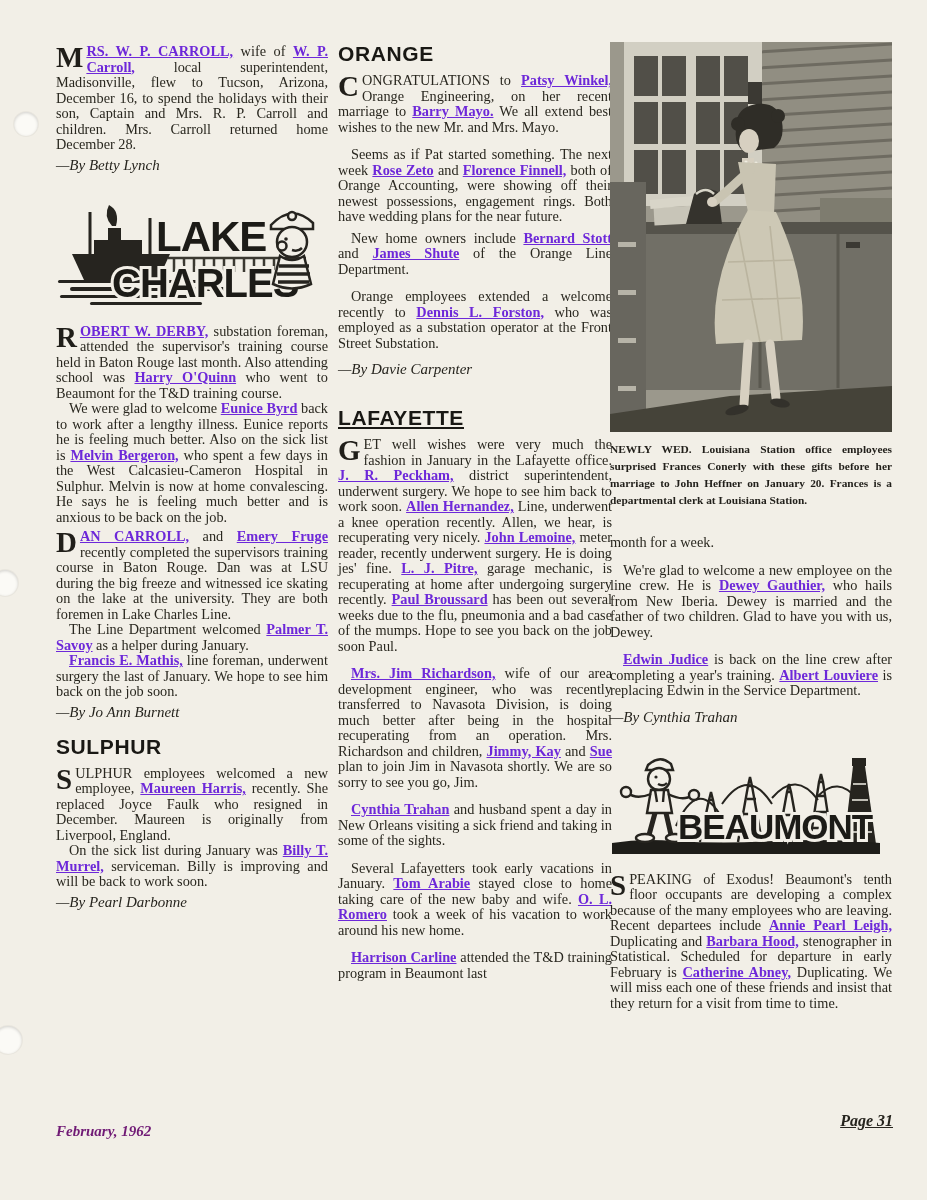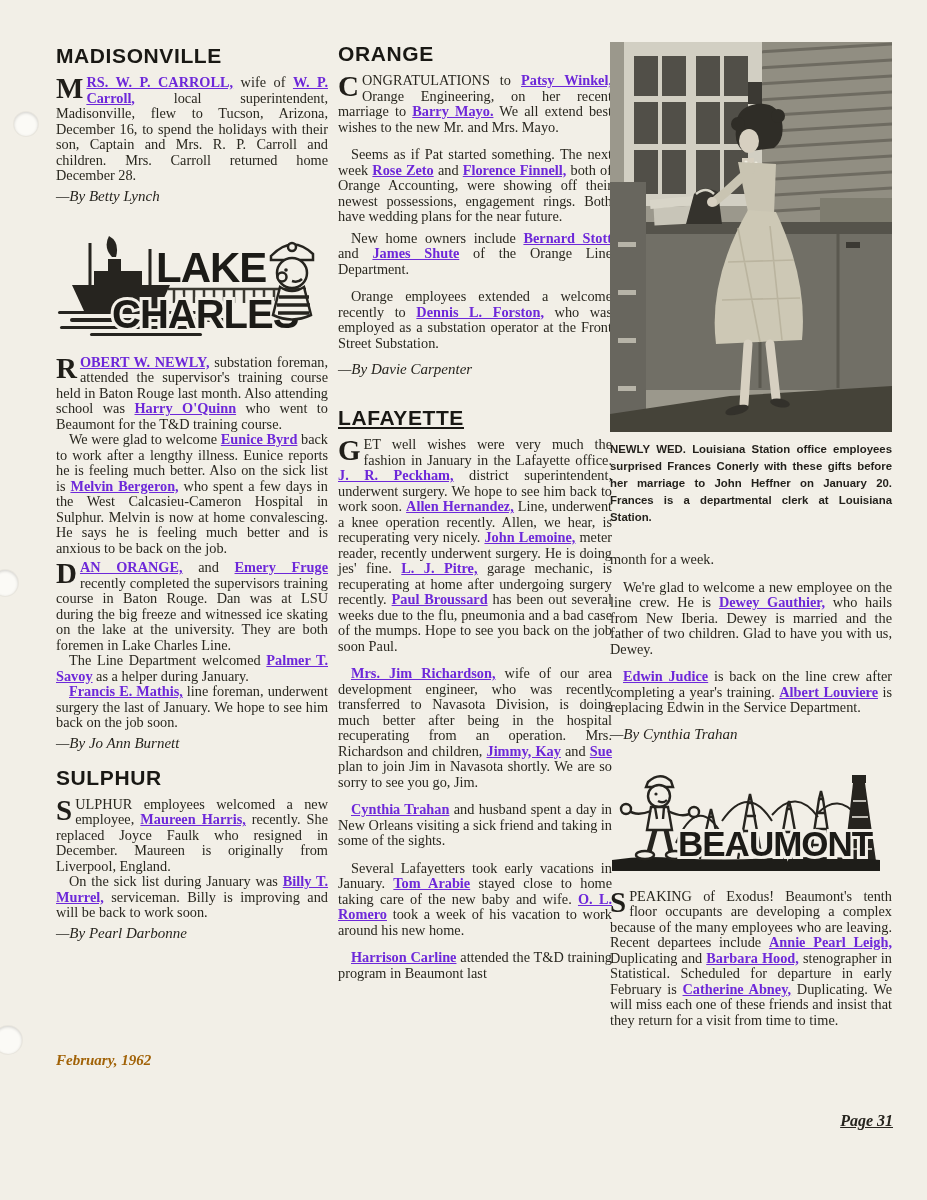--- a/index.html
+++ b/index.html
@@ -32,29 +32,29 @@
     font-style:italic; font-size:15px; 
     margin:4px 12px 2px 0; color:#26241e;
   }
 
   .logo{margin:20px 0 8px 0;text-decoration:underline;}
   .logo svg{display:block;}
   .logo-beaumont{margin:16px 0 8px 0;}
 
   .photo-fig{width:282px; height:390px; line-height:0;}
   .caption{
-    font-family:Liberation Sans, sans-serif; font-weight:bold;
+    font-family:Liberation Serif, serif; font-weight:bold;
     font-size:11.4px; line-height:17px; text-align:justify;
     color:#211f1a; margin:9px 0 0 0;
   }
   .gap-lg{margin-top:26px;}
 
   .footer-left{
-    position:absolute; left:56px; top:1052px;
-    font-style:italic; font-weight:bold; font-size:15px; color:#a16207;
+    position:absolute; left:56px; top:1123px;
+    font-style:italic; font-weight:bold; font-size:15px; color:#701a75;
   }
   .footer-right{
     position:absolute; right:34px; top:1112px;
     font-style:italic; font-weight:bold; font-size:16px; color:#26241e;text-decoration:underline;
   }
 
   .hole{
     position:absolute; border-radius:50%;
     background:#fbfaf6; box-shadow: inset 0 1px 3px rgba(0,0,0,.16), 0 0 0 1px rgba(0,0,0,.04);
   }
@@ -65,21 +65,20 @@
 </head>
 <body>
 
 <div class="page">
 
   <div class="hole hole1"></div>
   <div class="hole hole2"></div>
   <div class="hole hole3"></div>
 
   <div class="col col1">
-    <h2 class="sec-title">MADISONVILLE</h2>
     <p class="bp"><span class="dropcap">M</span><span><b>RS. W. P. CARROLL,</b> wife of <b>W. P. Carroll,</b> local superintendent, Madisonville, flew to Tucson, Arizona, December 16, to spend the holidays with their son, Captain and Mrs. R. P. Carroll and children. Mrs. Carroll returned home December 28.</span></p>
     <p class="byline">—By Betty Lynch</p>
 
     <div class="logo">
       <svg viewBox="0 0 272 122" width="272" height="122">
 
         <path d="M112 64 H250 M118 64 V78 M128 64 V78 M138 64 V78 M148 64 V78 M158 64 V78 M168 64 V78 M178 64 V78 M188 64 V78 M198 64 V78 M208 64 V78 M218 64 V78 M228 64 V78 M238 64 V78 M248 64 V78" stroke="#3b3931" stroke-width="2.5" fill="none"></path>
 
         <g fill="#26241f">
           <rect x="2" y="86" width="150" height="3" rx="1.5"></rect>
@@ -105,23 +104,23 @@
           <circle cx="236" cy="48" r="15"></circle>
           <circle cx="230" cy="45" r="1.8" fill="#26241f" stroke="none"></circle>
           <circle cx="226" cy="52" r="4.5"></circle>
           <path d="M236 56 q6 2 10 -2" fill="none"></path>
           <path d="M224 62 q12 8 24 0 l7 28 q-19 9 -38 0 z"></path>
           <path d="M223 72 h30 M221 80 h33 M222 88 h31" stroke-width="3.5" fill="none"></path>
         </g>
       </svg>
     </div>
 
-    <p class="bp"><span class="dropcap">R</span><span><b>OBERT W. NEWLY,</b> substation foreman, attended the supervisor's training course held in Baton Rouge last month. Also attending school was <b>Harry O'Quinn</b> who went to Beaumont for the T&amp;D training course.</span></p>
+    <p class="bp"><span class="dropcap">R</span><span><b>OBERT W. DERBY,</b> substation foreman, attended the supervisor's training course held in Baton Rouge last month. Also attending school was <b>Harry O'Quinn</b> who went to Beaumont for the T&amp;D training course.</span></p>
     <p class="bp ind">We were glad to welcome <b>Eunice Byrd</b> back to work after a lengthy illness. Eunice reports he is feeling much better. Also on the sick list is <b>Melvin Bergeron,</b> who spent a few days in the West Calcasieu-Cameron Hospital in Sulphur. Melvin is now at home convalescing. He says he is feeling much better and is anxious to be back on the job.</p>
-    <p class="bp" style="margin-top:4px"><span class="dropcap">D</span><span><b>AN ORANGE,</b> and <b>Emery Fruge</b> recently completed the supervisors training course in Baton Rouge. Dan was at LSU during the big freeze and witnessed ice skating on the lake at the university. They are both foremen in Lake Charles Line.</span></p>
+    <p class="bp" style="margin-top:4px"><span class="dropcap">D</span><span><b>AN CARROLL,</b> and <b>Emery Fruge</b> recently completed the supervisors training course in Baton Rouge. Dan was at LSU during the big freeze and witnessed ice skating on the lake at the university. They are both foremen in Lake Charles Line.</span></p>
     <p class="bp ind">The Line Department welcomed <b>Palmer T. Savoy</b> as a helper during January.</p>
     <p class="bp ind"><b>Francis E. Mathis,</b> line foreman, underwent surgery the last of January. We hope to see him back on the job soon.</p>
     <p class="byline">—By Jo Ann Burnett</p>
 
     <h2 class="sec-title mt1">SULPHUR</h2>
     <p class="bp"><span class="dropcap">S</span><span>ULPHUR employees welcomed a new employee, <b>Maureen Harris,</b> recently. She replaced Joyce Faulk who resigned in December. Maureen is originally from Liverpool, England.</span></p>
     <p class="bp ind">On the sick list during January was <b>Billy T. Murrel,</b> serviceman. Billy is improving and will be back to work soon.</p>
     <p class="byline">—By Pearl Darbonne</p>
   </div>
 

